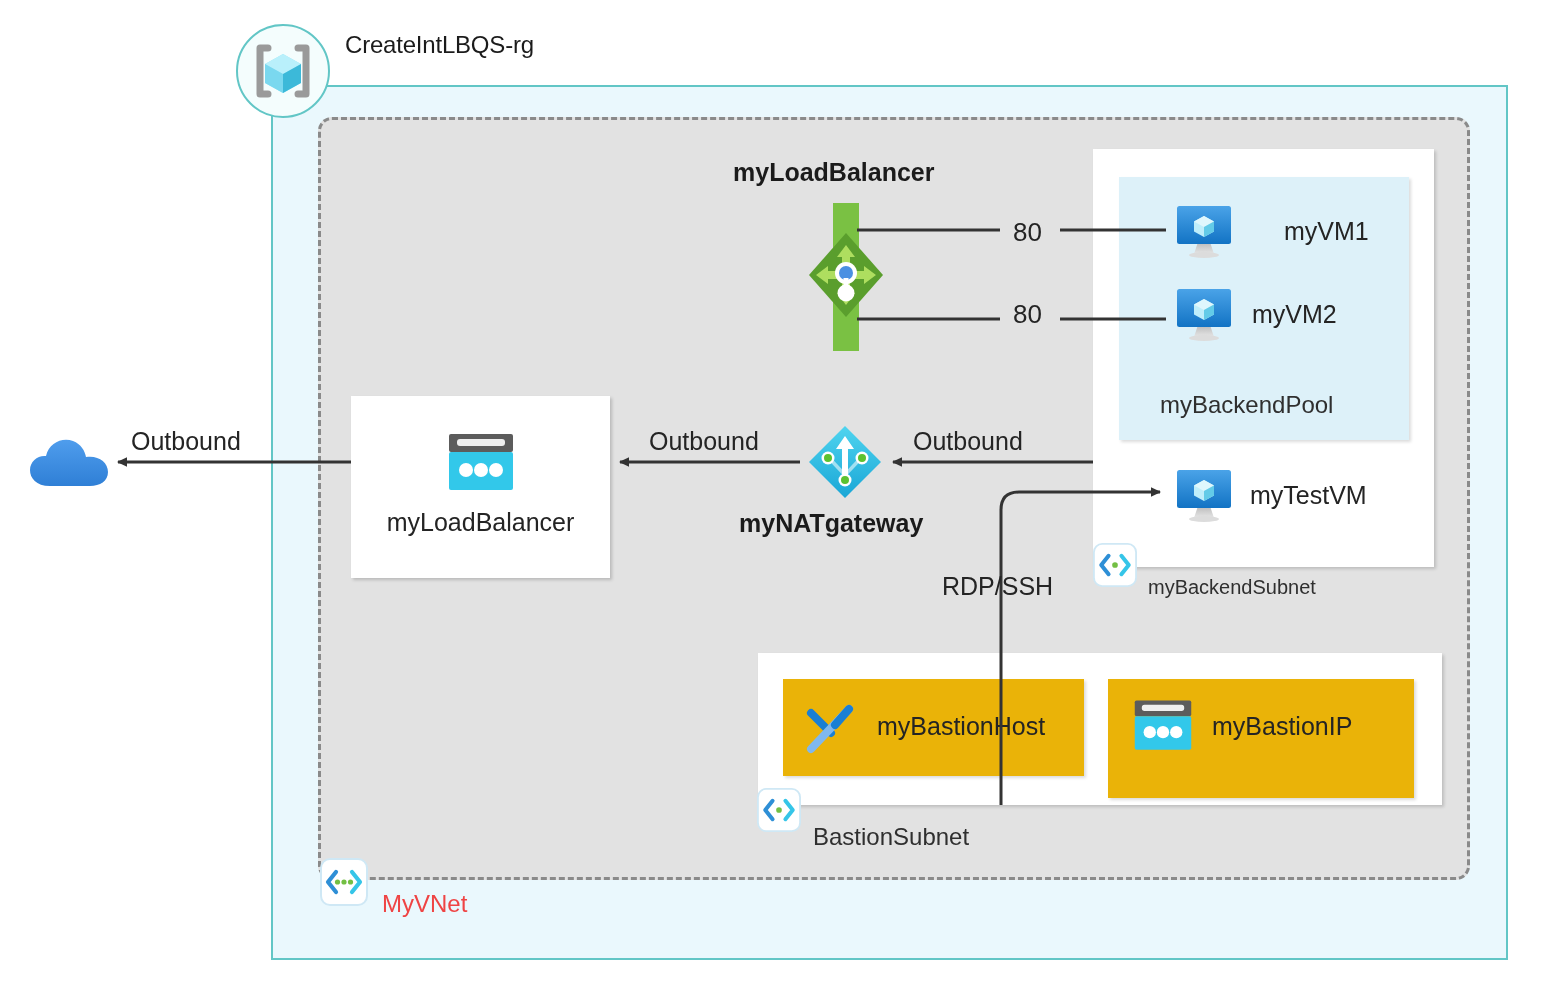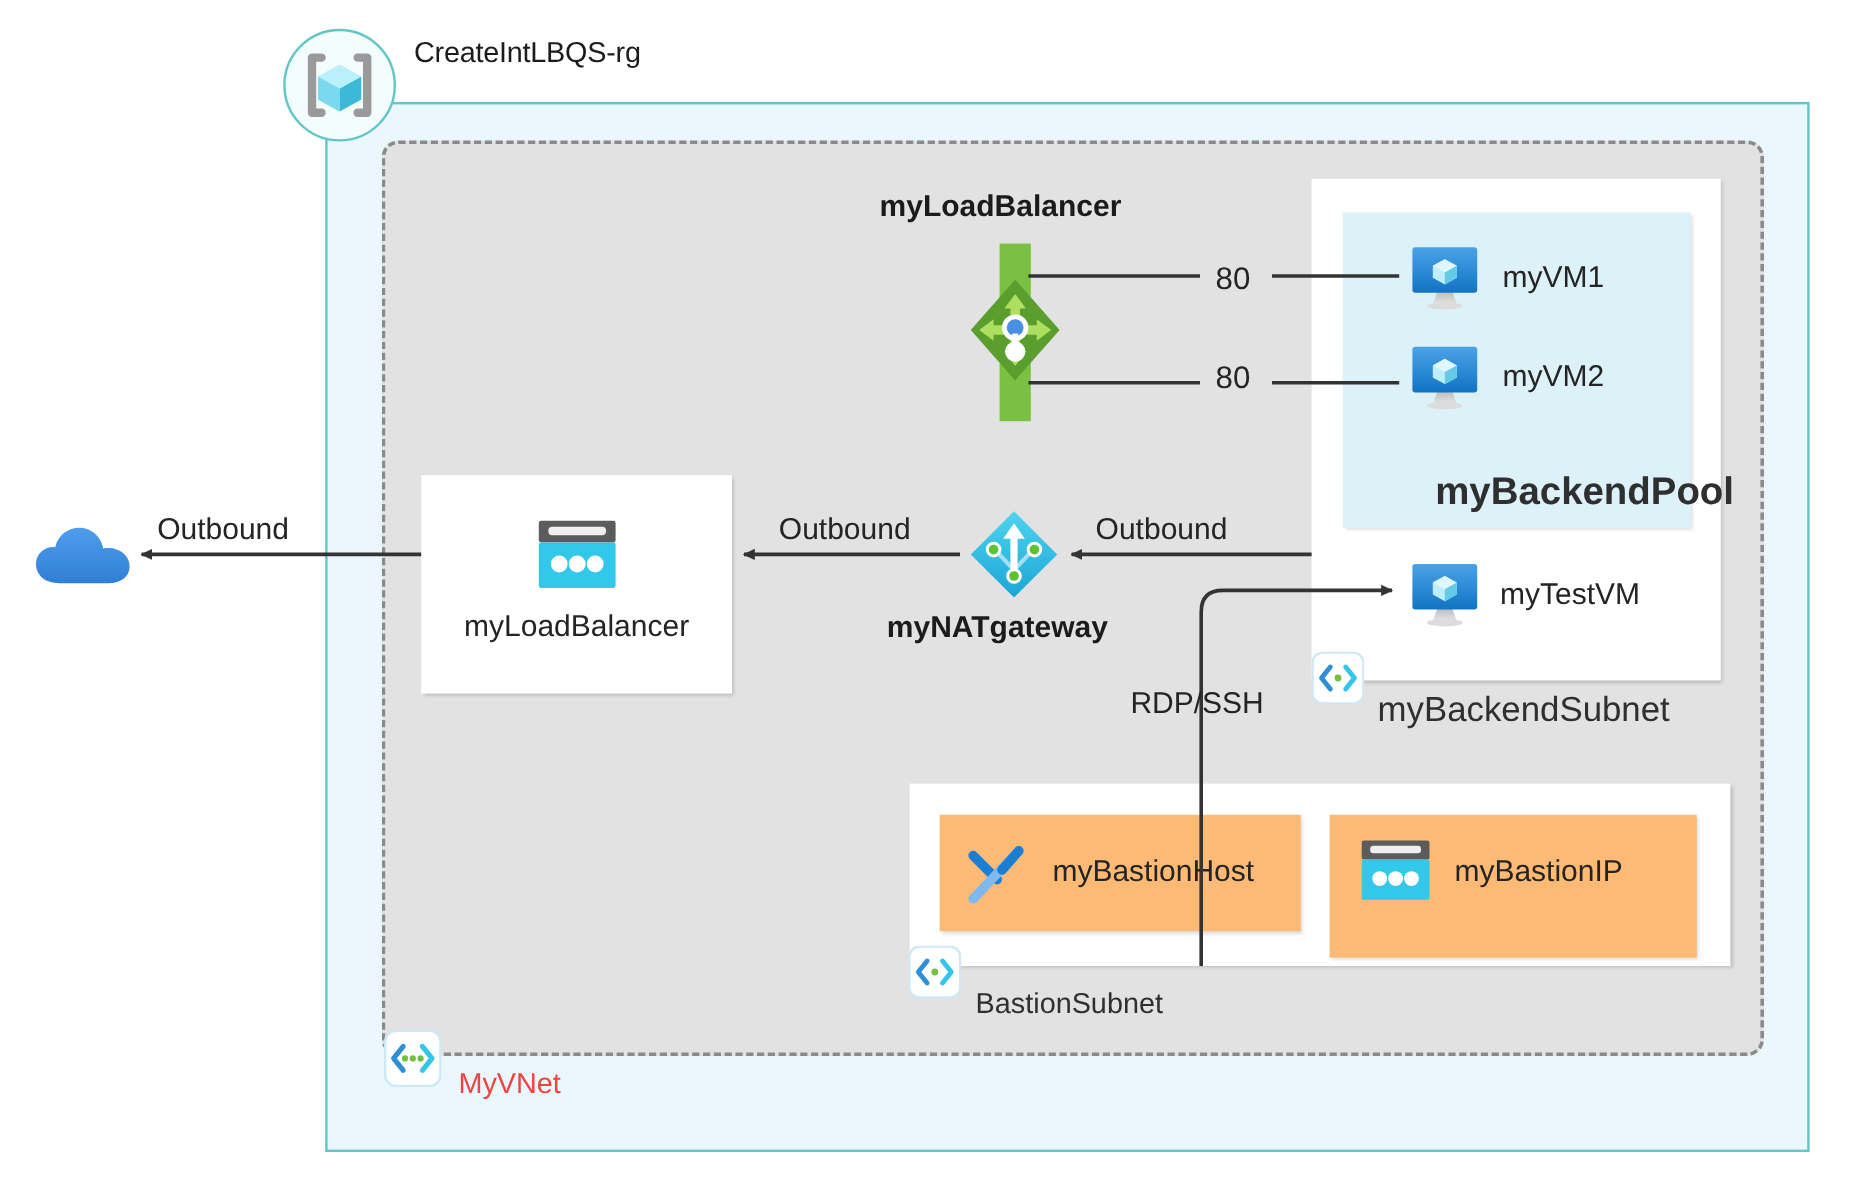--- a/index.html
+++ b/index.html
@@ -21,34 +21,34 @@
   #vnet-box{left:318px;top:117px;width:1152px;height:763px;
             background:#e2e2e2;border:3px dashed #8a8a8a;border-radius:14px;
             box-sizing:border-box;}
   #vnet-icon{left:320px;top:858px;width:48px;height:48px;}
   #vnet-label{left:382px;top:890px;font-size:24px;color:#ef4444;white-space:nowrap;}
 
   
   #backend-subnet{left:1093px;top:149px;width:341px;height:418px;background:#ffffff;
                   box-shadow:2px 2px 3px rgba(0,0,0,.16);}
   #backend-subnet-icon{left:1093px;top:543px;width:44px;height:44px;}
-  #backend-subnet-label{left:1148px;top:576px;font-size:29px;color:#2f2f2f;white-space:nowrap;}
+  #backend-subnet-label{left:1148px;top:576px;font-size:20px;color:#2f2f2f;white-space:nowrap;}
 
   
   #backend-pool{left:1119px;top:177px;width:290px;height:263px;background:#ddf1f9;
                 box-shadow:2px 2px 3px rgba(0,0,0,.14);}
-  #backend-pool-label{left:1196px;top:391px;font-size:32px;color:#2f2f2f;white-space:nowrap;font-weight:bold;}
+  #backend-pool-label{left:1160px;top:391px;font-size:24px;color:#2f2f2f;white-space:nowrap;}
 
   
   #bastion-subnet{left:758px;top:653px;width:684px;height:152px;background:#ffffff;
                   box-shadow:2px 2px 3px rgba(0,0,0,.16);}
   #bastion-subnet-icon{left:757px;top:788px;width:44px;height:44px;}
   #bastion-subnet-label{left:813px;top:823px;font-size:24px;color:#2f2f2f;white-space:nowrap;}
 
-  .tile{position:absolute;background:#fdba74;box-shadow:2px 2px 3px rgba(0,0,0,.14);
+  .tile{position:absolute;background:#eab308;box-shadow:2px 2px 3px rgba(0,0,0,.14);
         display:flex;align-items:center;}
   #bastion-host-tile{left:783px;top:679px;width:301px;height:97px;}
   #bastion-ip-tile{left:1108px;top:679px;width:306px;height:119px;}
   .tile-label{font-size:25px;color:#242424;white-space:nowrap;}
 
   
   #natip-card{left:351px;top:396px;width:259px;height:182px;background:#ffffff;
               box-shadow:2px 2px 3px rgba(0,0,0,.18);}
   #natip-label{left:351px;top:508px;width:259px;text-align:center;
                font-size:25px;color:#242424;white-space:nowrap;}
@@ -61,21 +61,21 @@
   #lb-title{left:733px;top:158px;}
   #nat-title{left:739px;top:509px;}
   #ob-left{left:131px;top:427px;}
   #ob-mid{left:649px;top:427px;}
   #ob-right{left:913px;top:427px;}
   #rdpssh{left:942px;top:572px;}
   #port-1{left:1013px;top:217px;}
   #port-2{left:1013px;top:299px;}
 
   .vmname{position:absolute;font-size:25px;color:#242424;white-space:nowrap;}
-  #vm1-name{left:1252px;top:217px;}
+  #vm1-name{left:1284px;top:217px;}
   #vm2-name{left:1252px;top:300px;}
   #testvm-name{left:1250px;top:481px;}
 
   svg{display:block;}
   .ovl{position:absolute;left:0;top:0;width:1541px;height:995px;pointer-events:none;}
 </style>
 </head>
 <body>
 
 <div class="abs" id="rg-box"></div>

